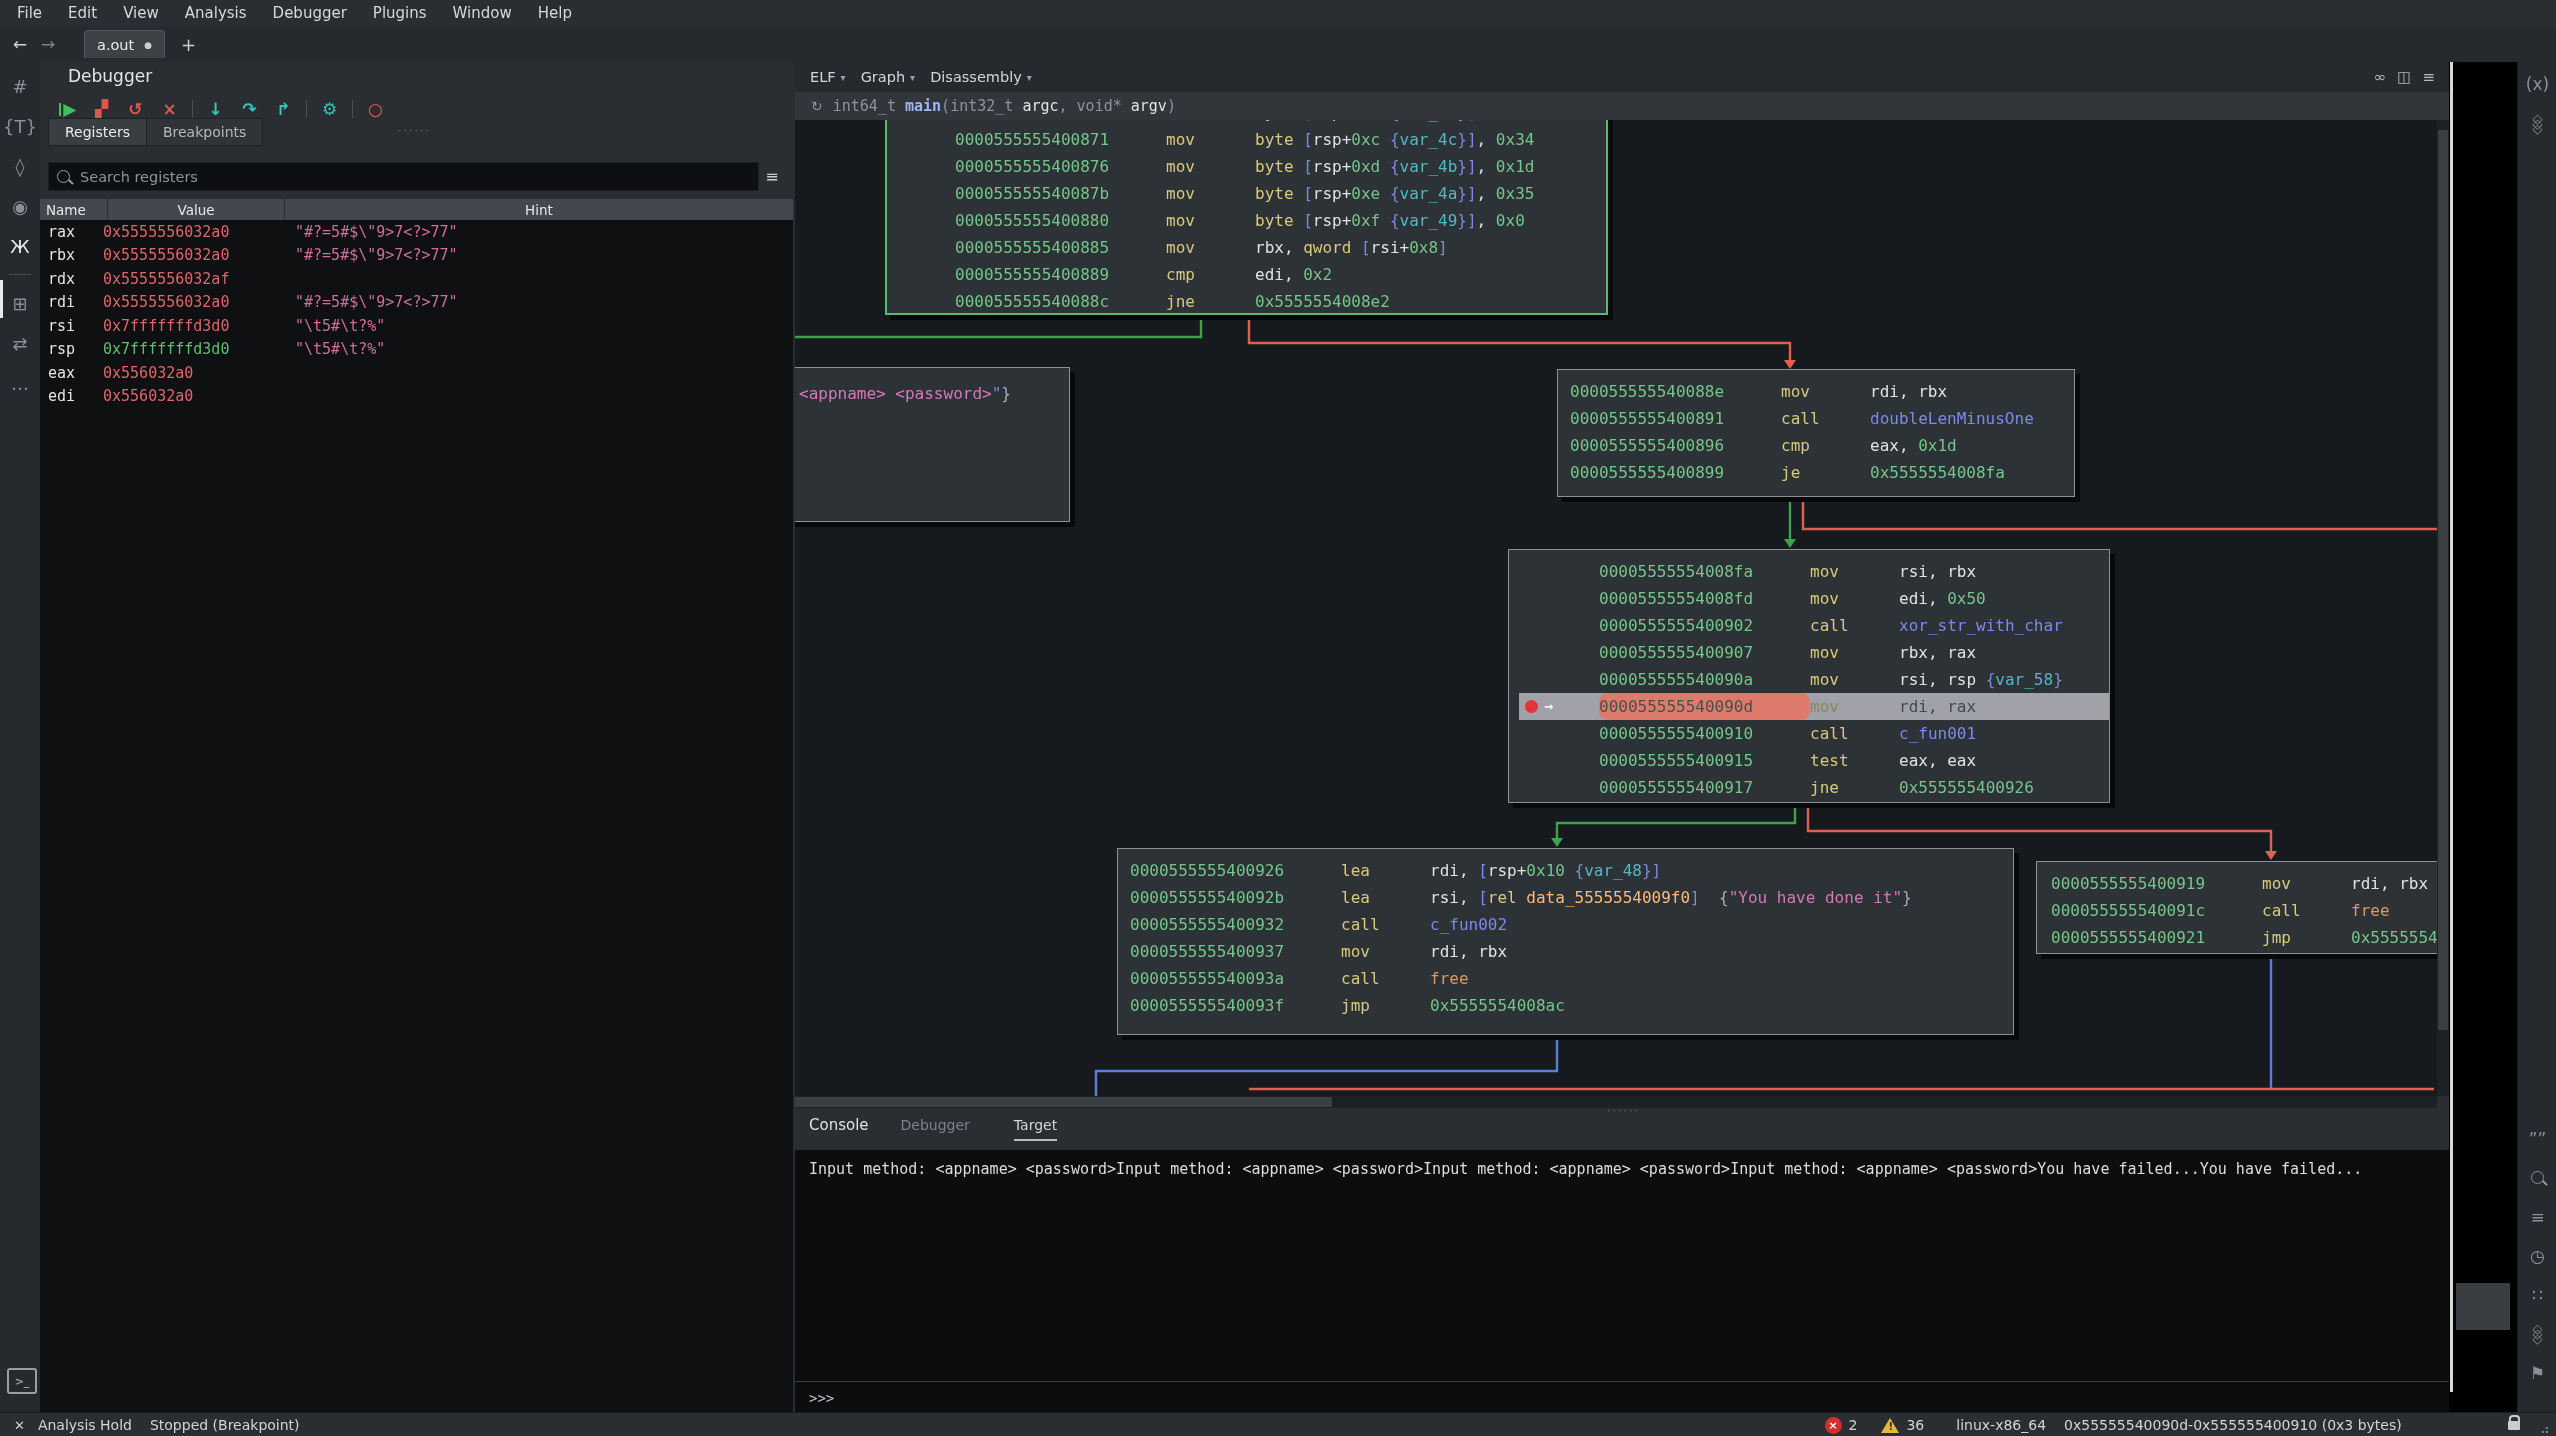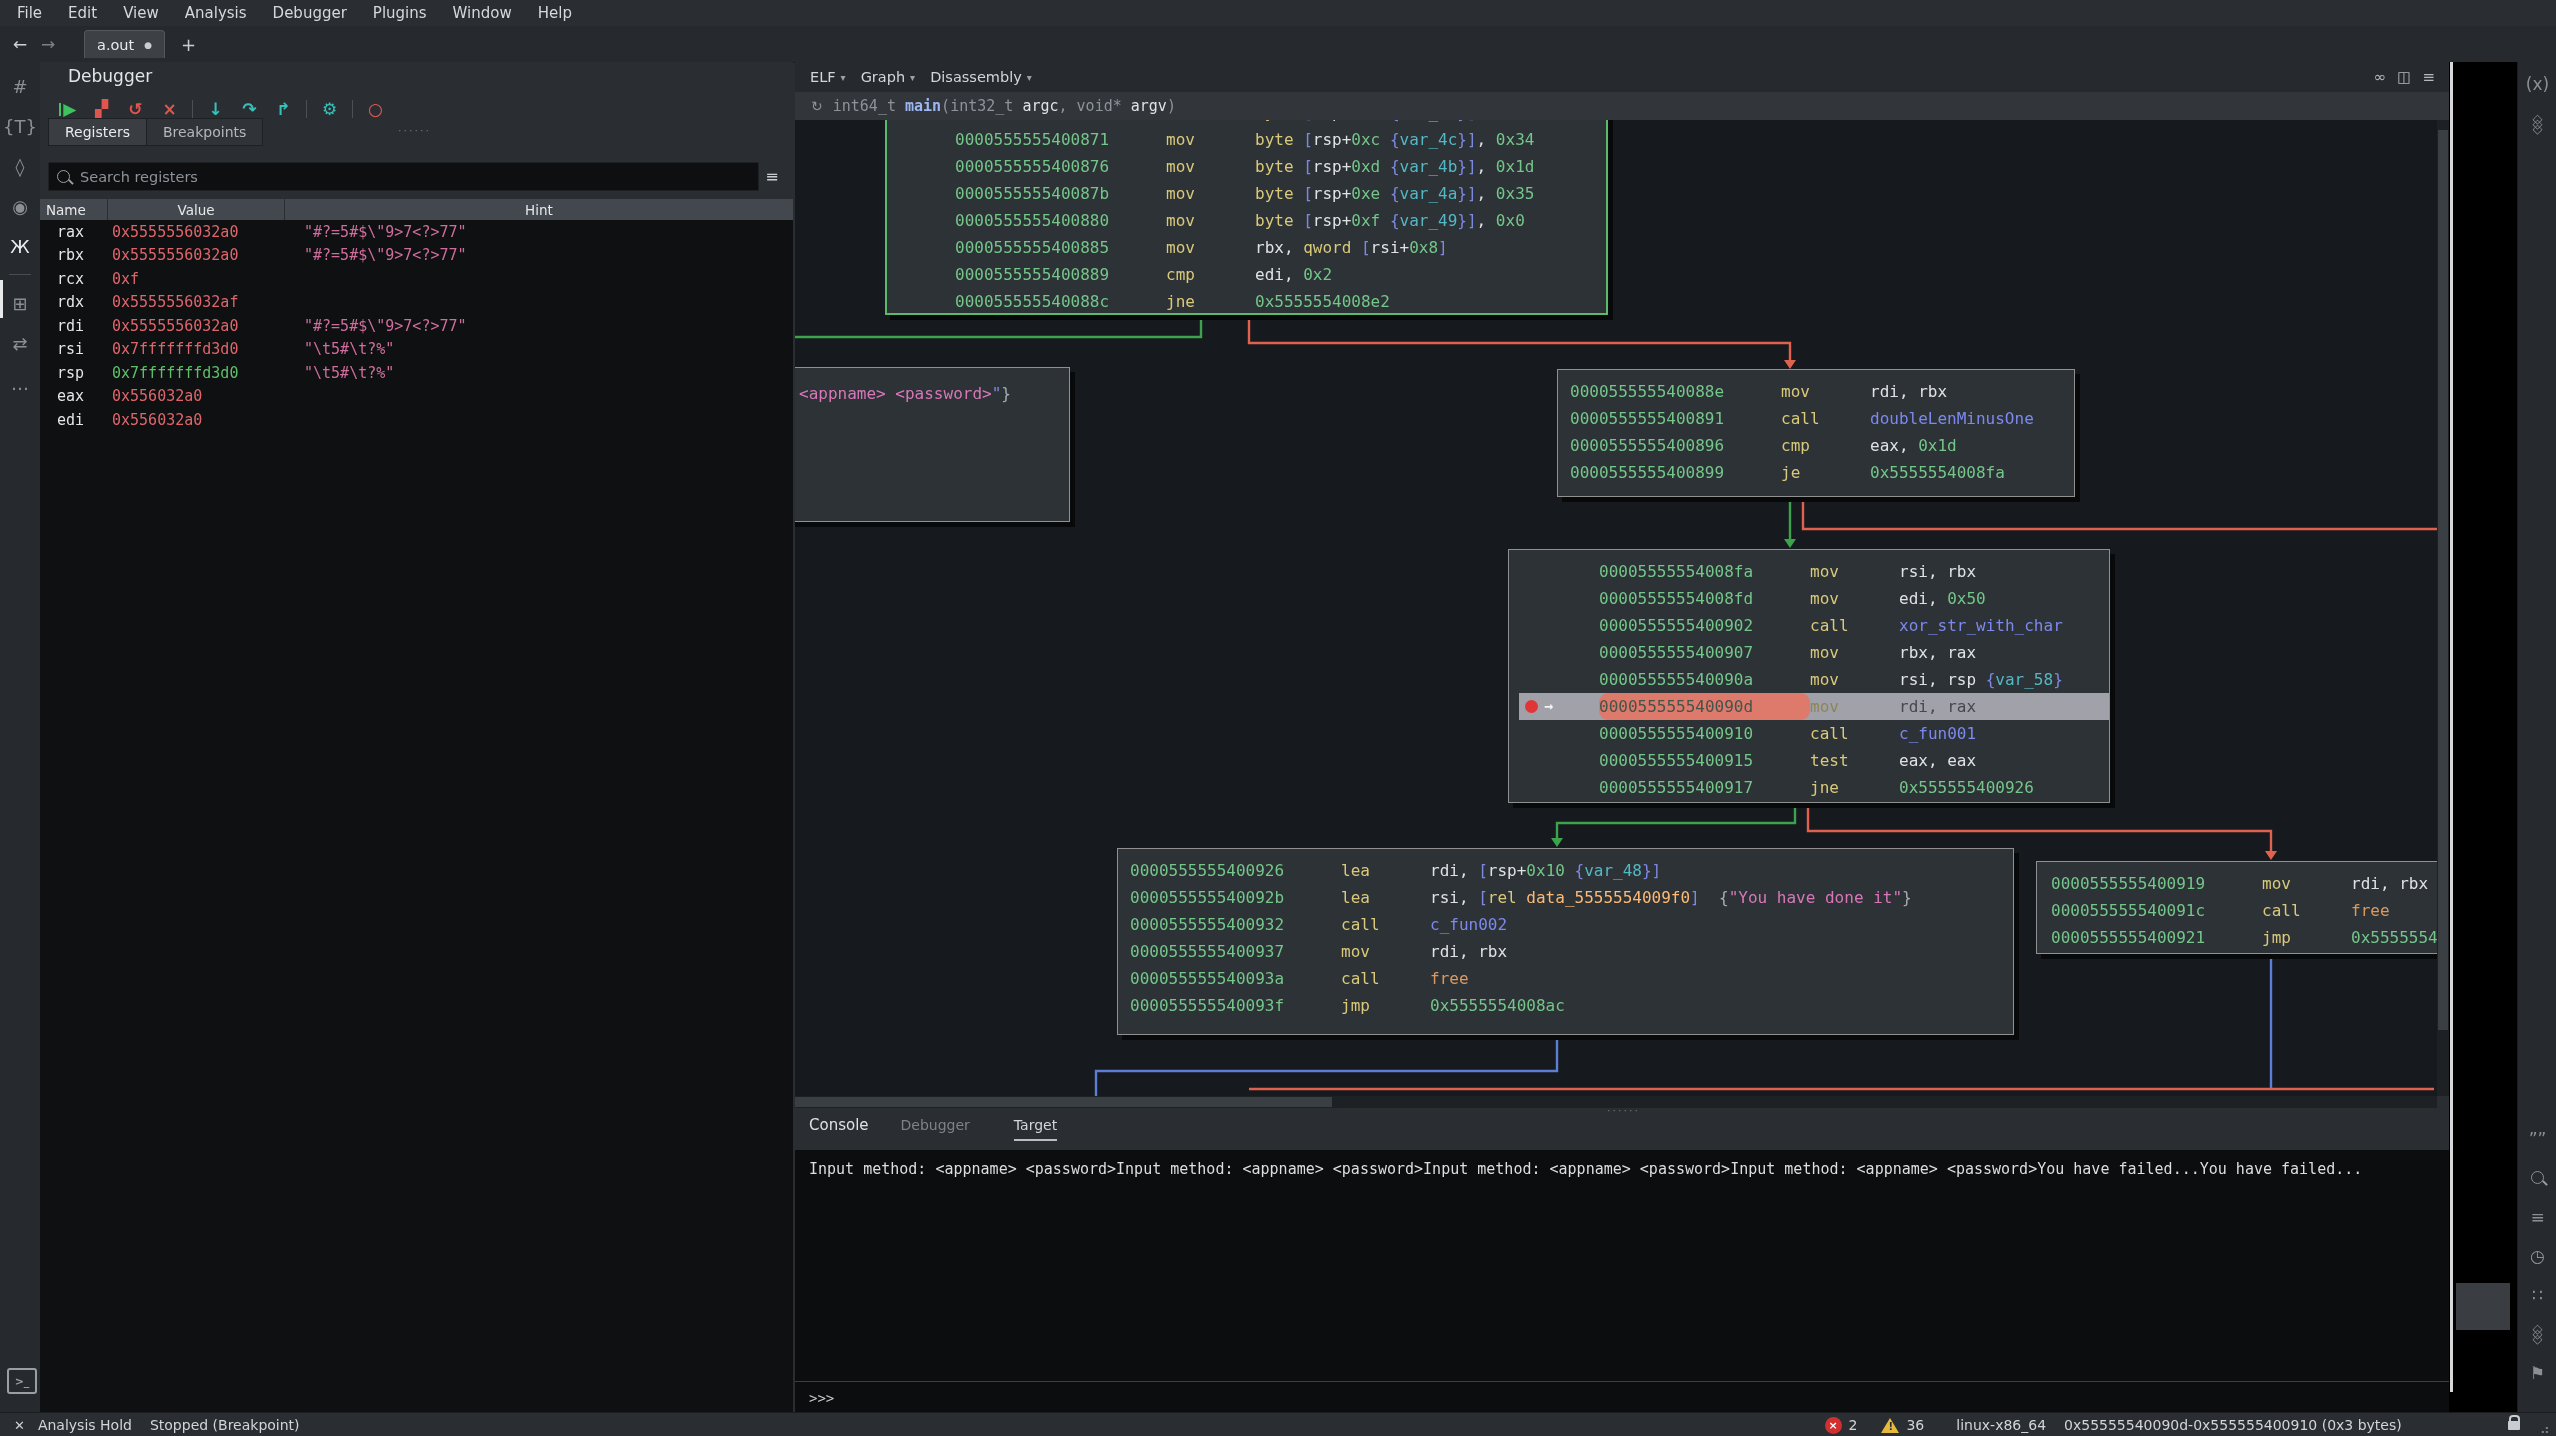--- a/index.html
+++ b/index.html
@@ -52,21 +52,21 @@
   .mag{width:11px;height:11px;border:1.8px solid #9aa0a6;border-radius:50%;position:relative;flex:none;}
   .mag::after{content:"";position:absolute;width:6px;height:1.8px;background:#9aa0a6;transform:rotate(45deg);right:-5px;bottom:-1px;}
   #search-menu{width:26px;height:27px;display:flex;align-items:center;justify-content:center;color:#c9ccd0;font-size:16px;}
   #reg-table{left:0;top:137px;width:753px;height:1213px;background:#0e1012;}
   #reg-head{display:flex;height:21px;background:#43484e;font-size:13.5px;color:#e6e8ea;}
   #reg-head div{border-right:1px solid #2a2d32;display:flex;align-items:center;justify-content:center;}
   .col-name{width:61px;justify-content:flex-start !important;padding-left:6px;}
   .col-value{width:176px;}
   .col-hint{flex:1;border-right:none !important;}
   .reg-row{display:flex;height:23.5px;align-items:center;font-size:15px;}
-  .reg-row .rn{width:55px;padding-left:17px;color:#e3e5e7;}
+  .reg-row .rn{width:55px;padding-left:8px;color:#e3e5e7;}
   .reg-row .rv{width:192px;}
   .rv.red{color:#e0656b;} .rv.green{color:#5fc06a;}
   .reg-row .rh{color:#cf6d9d;white-space:pre;}
 
   
   #graph-toolbar{left:795px;top:62px;width:1654px;height:30px;background:#26292d;border-bottom:1px solid #1b1e21;
                  display:flex;align-items:center;font-size:14.5px;color:#d3d5d8;}
   .gmenu{margin-left:15px;display:flex;align-items:center;gap:5px;}
   .gmenu .car{font-size:10px;color:#9aa0a5;}
   #gt-icons{position:absolute;right:14px;display:flex;gap:11px;color:#b6babd;font-size:15px;align-items:center;}
@@ -226,25 +226,20 @@
       <div id="reg-rows">
           <div class="reg-row mono">
             <span class="rn">rax</span>
             <span class="rv red">0x5555556032a0</span>
             <span class="rh">"#?=5#$\"9&gt;7&lt;?&gt;77"</span>
           </div>
           <div class="reg-row mono">
             <span class="rn">rbx</span>
             <span class="rv red">0x5555556032a0</span>
             <span class="rh">"#?=5#$\"9&gt;7&lt;?&gt;77"</span>
-          </div>
-          <div class="reg-row mono">
-            <span class="rn">rcx</span>
-            <span class="rv red">0xf</span>
-            <span class="rh"></span>
           </div>
           <div class="reg-row mono">
             <span class="rn">rdx</span>
             <span class="rv red">0x5555556032af</span>
             <span class="rh"></span>
           </div>
           <div class="reg-row mono">
             <span class="rn">rdi</span>
             <span class="rv red">0x5555556032a0</span>
             <span class="rh">"#?=5#$\"9&gt;7&lt;?&gt;77"</span>

